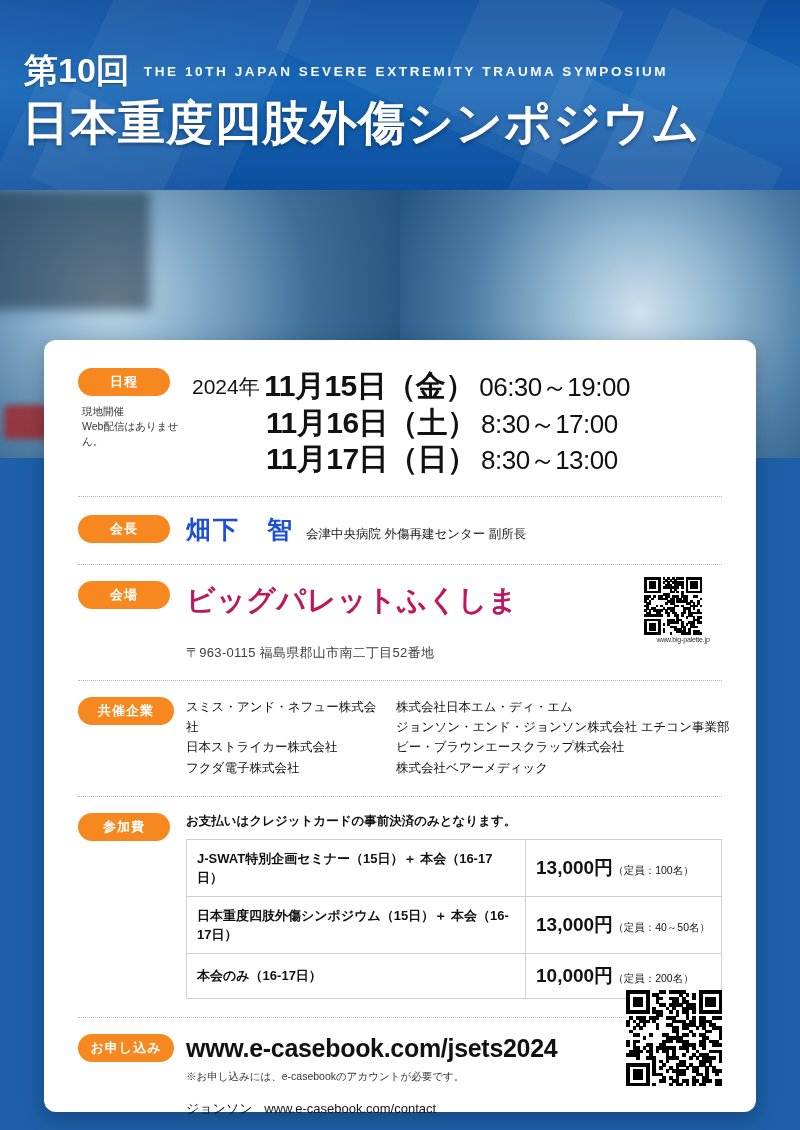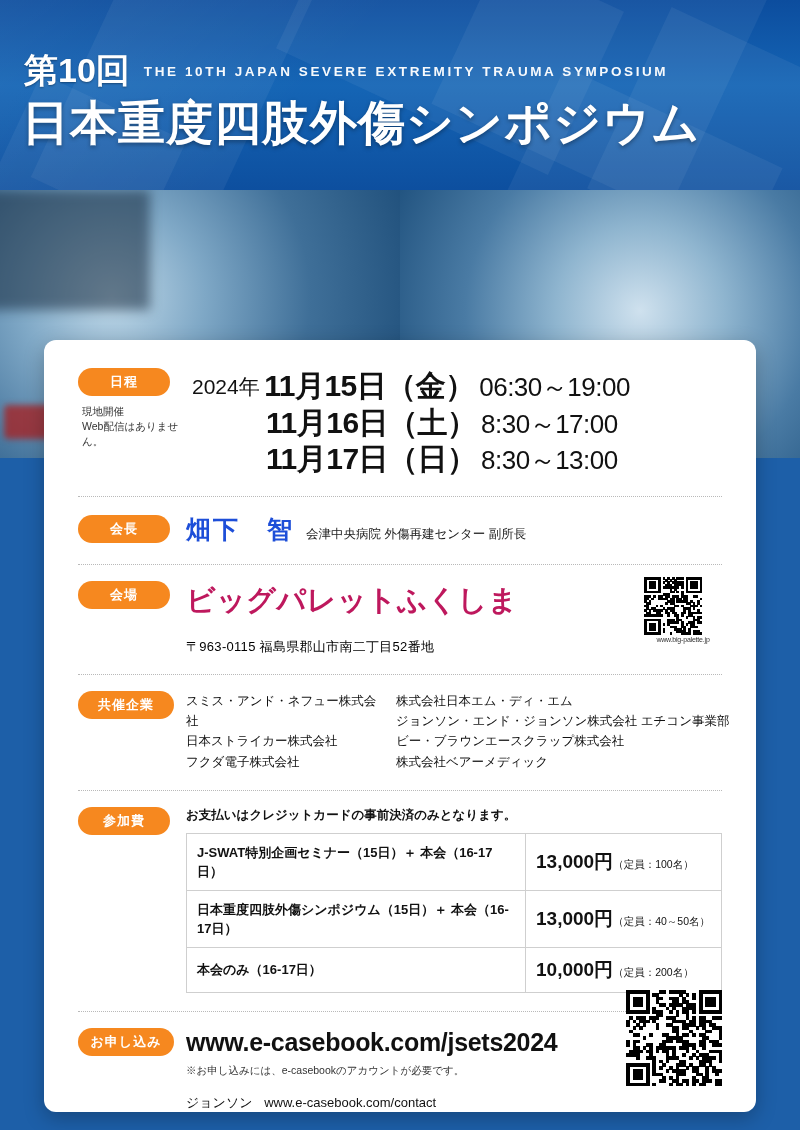--- a/index.html
+++ b/index.html
@@ -111,21 +111,21 @@
   .indent { padding-left: 74px; }
 
   .divider { border-top: 1.5px dotted #b9b9b9; margin: 18px 0 16px 0; }
 
   
   .chair-name { font-size: 25px; font-weight: bold; color: #1d4ed8; letter-spacing: 2px; }
   .chair-aff { font-size: 12.5px; color: #222; margin-left: 12px; }
 
   
   .venue-name { font-size: 29px; font-weight: bold; color: #be185d; letter-spacing: 0.5px; }
-  .venue-addr { font-size: 13px; color: #000000; margin-top: 17px; letter-spacing: 0.3px; }
+  .venue-addr { font-size: 13px; color: #404040; margin-top: 23px; letter-spacing: 0.3px; }
   .qr-small { width: 58px; height: 58px; position: relative; }
   .qr-caption { font-size: 7px; color: #333; text-align: center; margin-top: 1px; letter-spacing: -0.2px;}
 
   
   .sponsor-grid { display: flex; gap: 10px; font-size: 12.5px; color: #111; line-height: 1.62; }
   .sponsor-col-a { width: 200px; }
   .sponsor-col-b { width: 360px; }
 
   
   .fee-note { font-size: 12.5px; color: #111; font-weight: bold; margin-bottom: 9px; }

